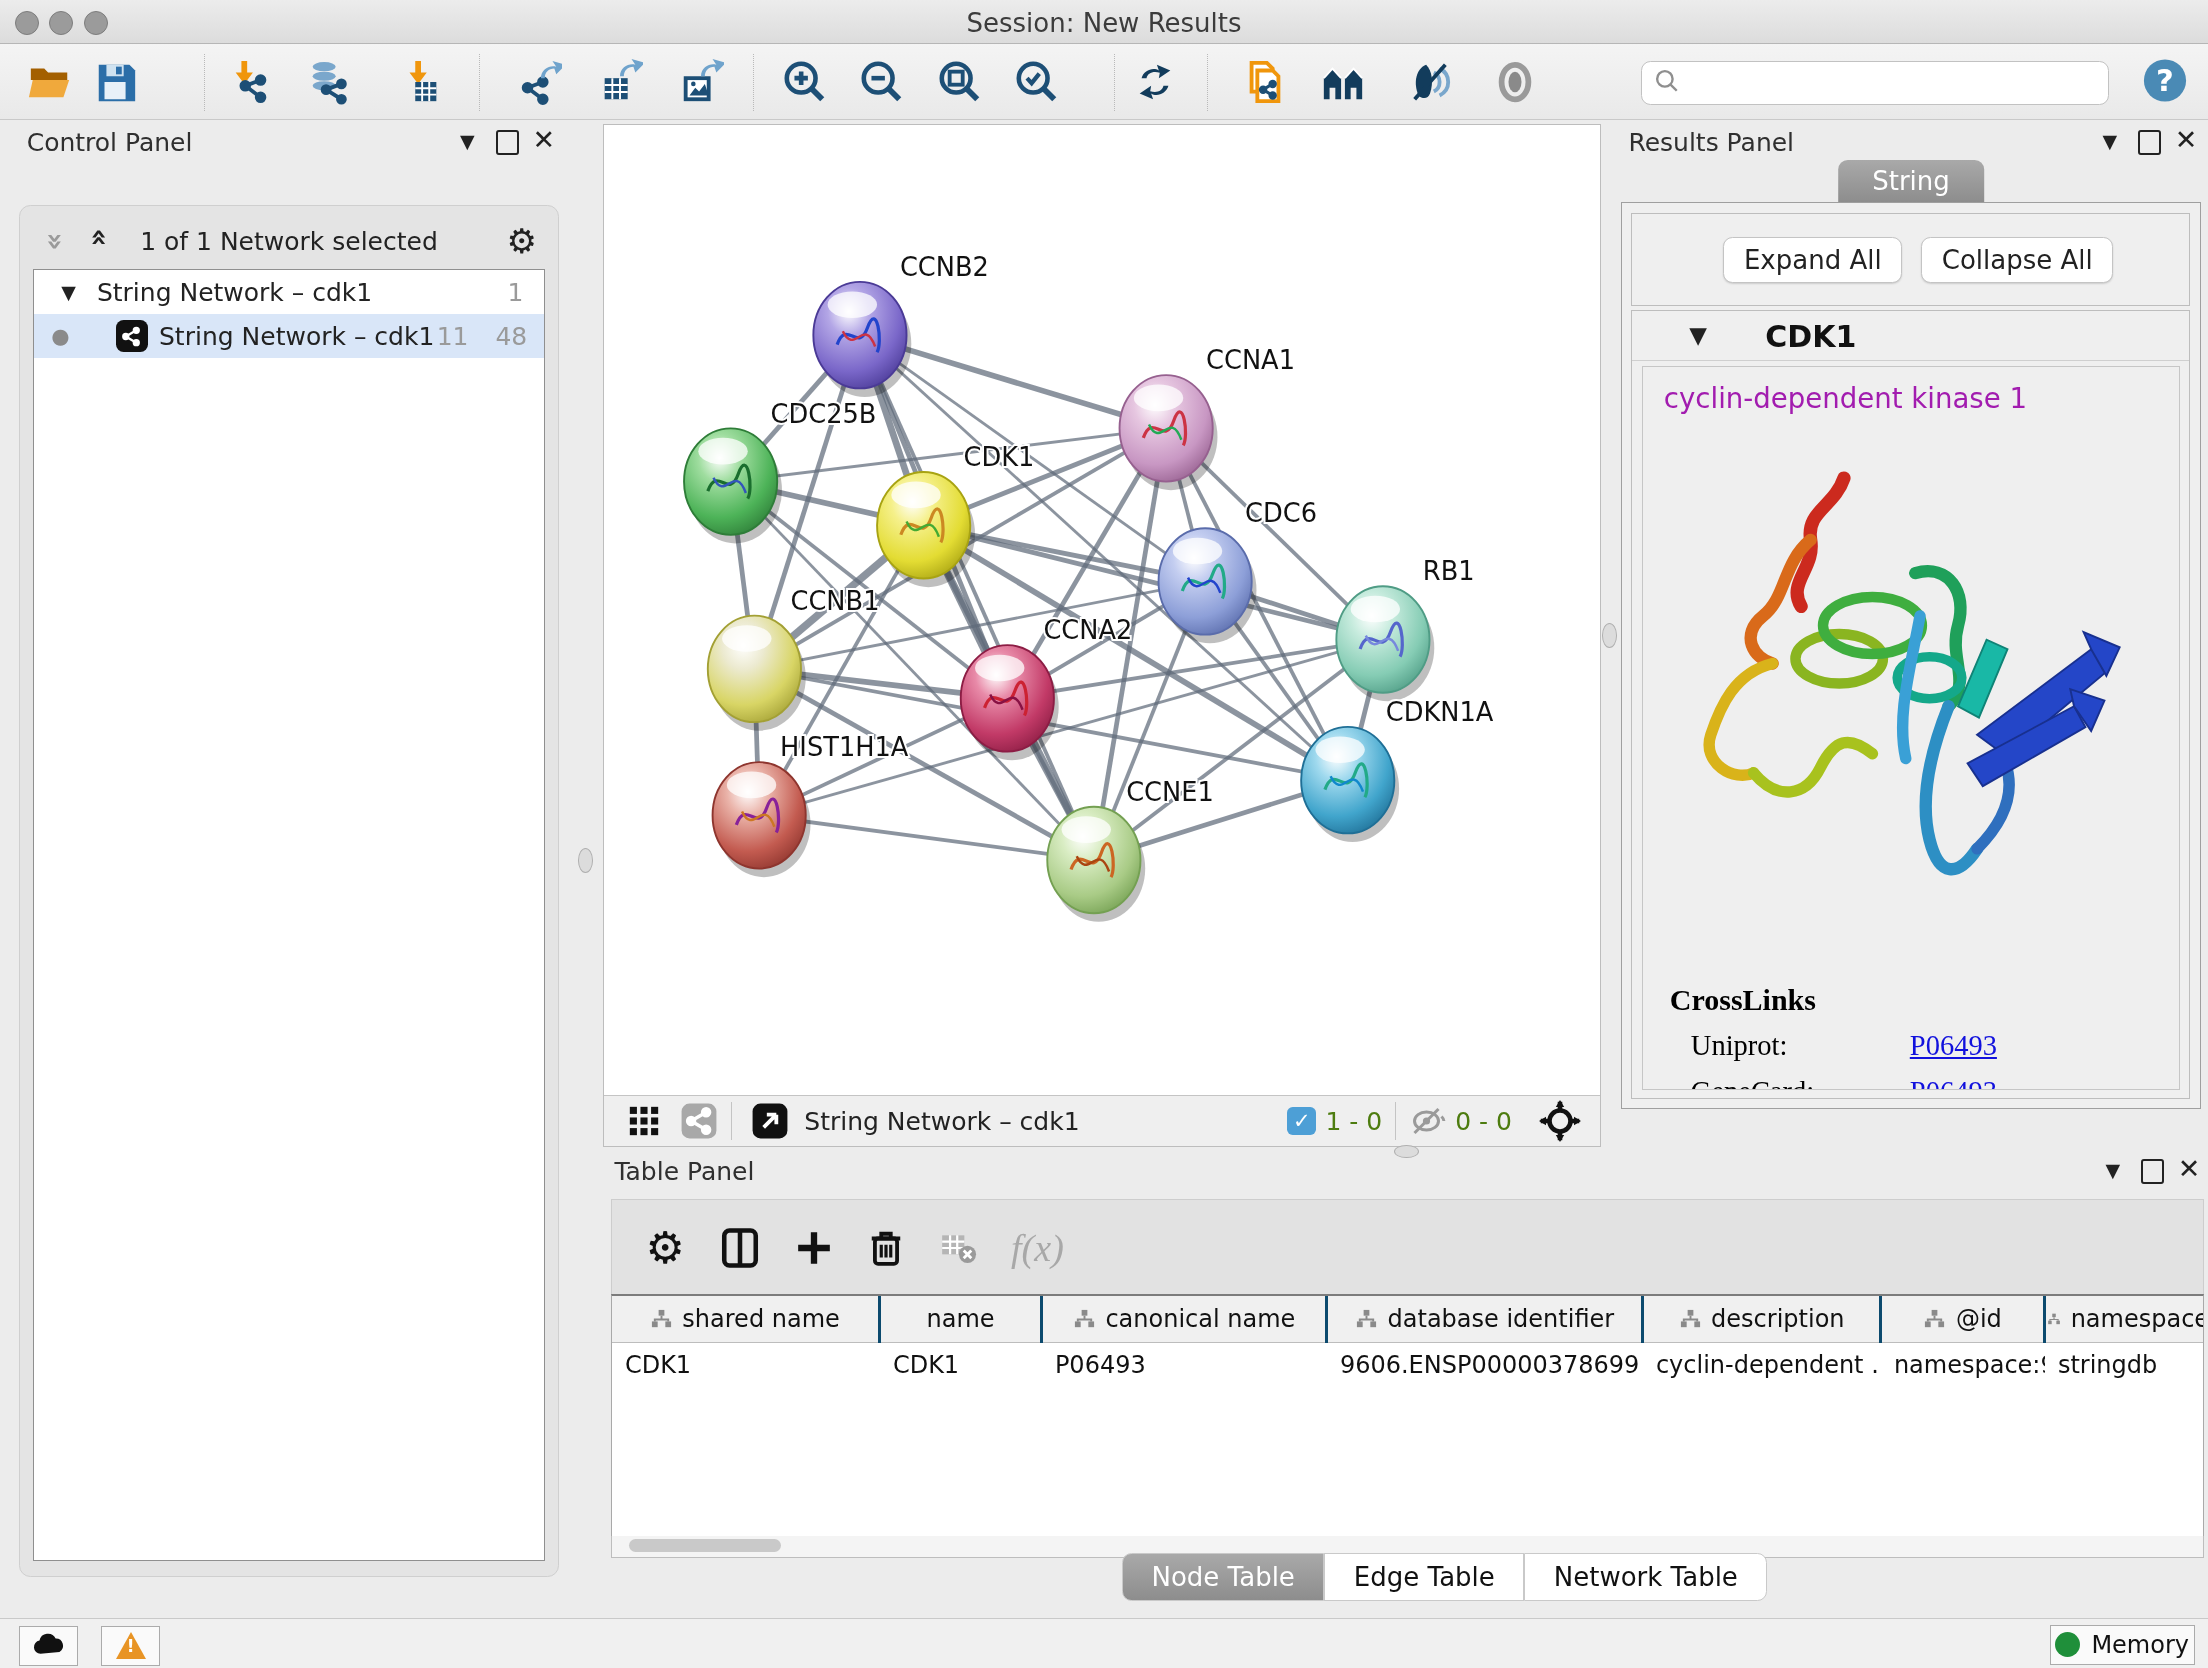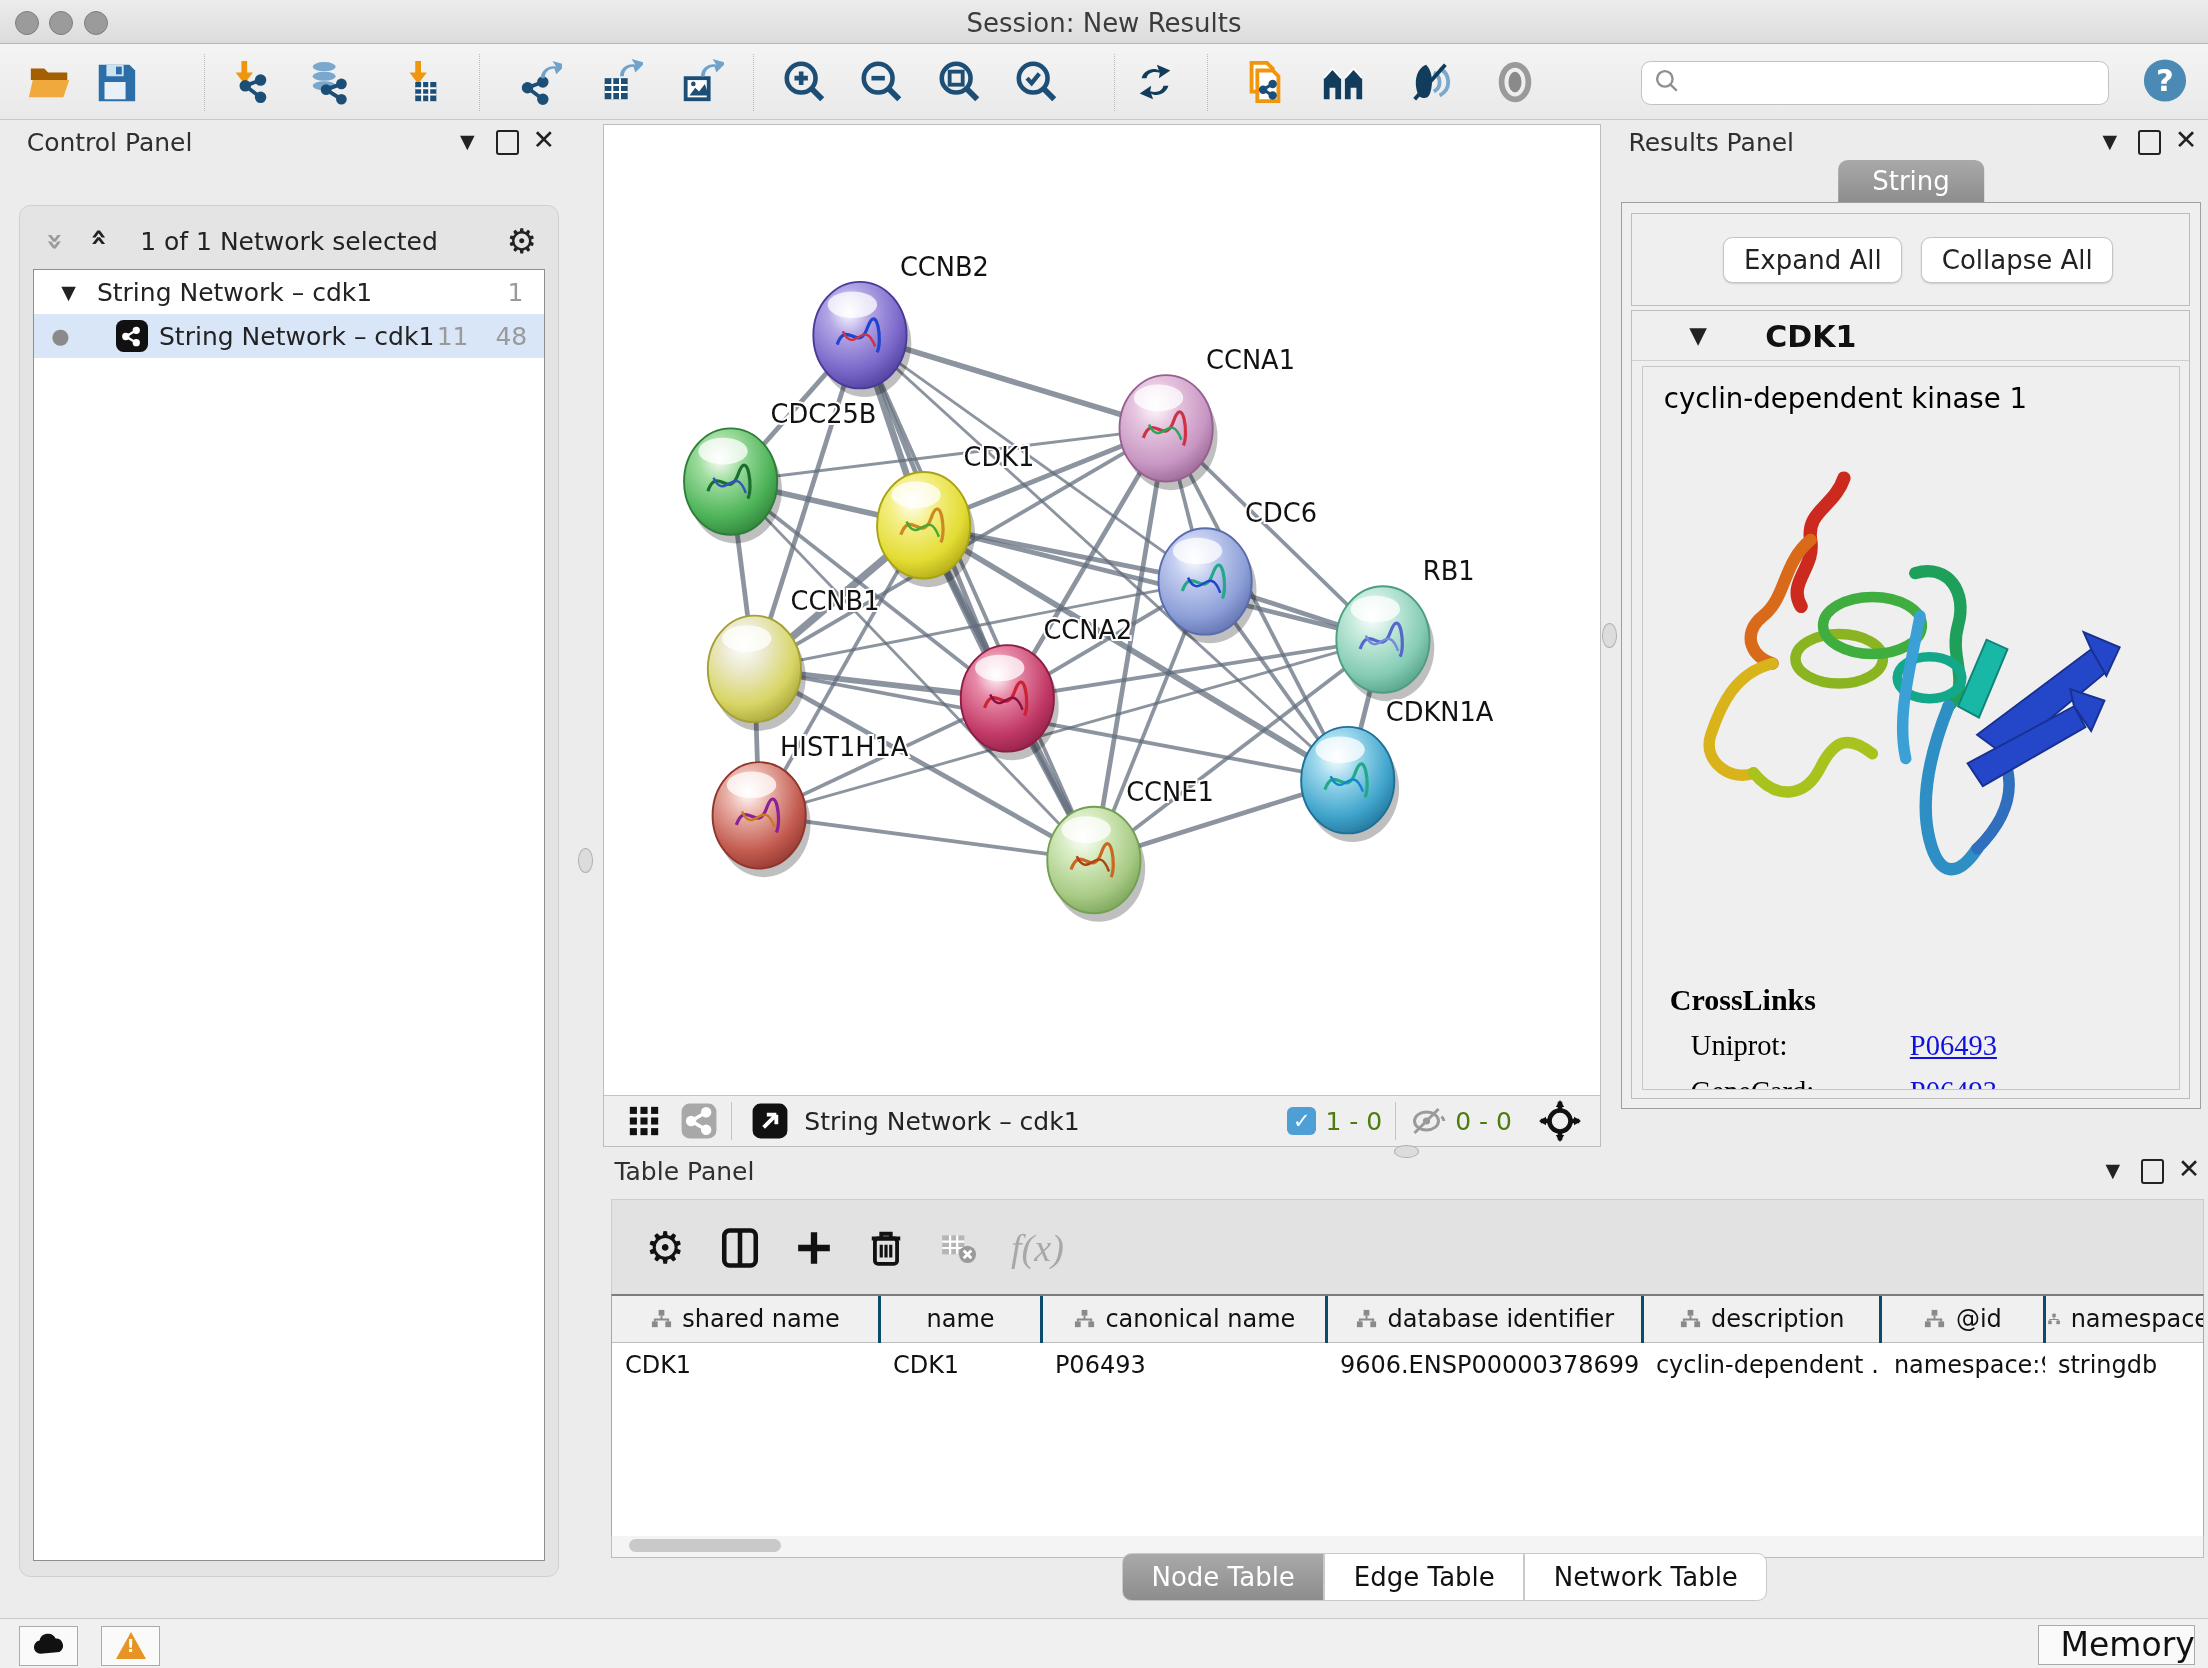--- a/index.html
+++ b/index.html
@@ -77,21 +77,21 @@
     border:1px solid #bdbdbd;}
   .rp-btn{position:absolute;top:23px;height:44px;background:#fff;border:1px solid #c4c4c4;
     border-radius:9.5px;font-size:26px;display:flex;align-items:center;justify-content:center;
     box-shadow:0 1px 1.9px rgba(0,0,0,.15);}
   .rp-section{position:absolute;left:9.5px;top:107px;right:9.5px;bottom:9.5px;border:1px solid #bdbdbd;}
   .rp-sec-head{position:relative;height:49px;border-bottom:1px solid #cfcfcf;}
   .rp-sec-title{position:absolute;left:133px;top:7.6px;font-size:30px;font-weight:bold;color:#111;}
   .rp-sec-arrow{position:absolute;left:57px;top:11.4px;font-size:23px;}
   .rp-inner{position:absolute;left:9.5px;top:55px;right:9.5px;bottom:7.6px;border:1px solid #c6c6c6;
     background:#efefef;overflow:hidden;}
-  .rp-desc{font-size:27.6px;color:#000000;margin:15px 0 0 21px;}
+  .rp-desc{font-size:27.6px;color:#a21caf;margin:15px 0 0 21px;}
   .crosslinks{position:absolute;left:27px;top:616px;font-family:"Liberation Serif",serif;}
   .cl-title{font-size:30px;font-weight:bold;color:#000;}
   .cl-row{display:flex;margin-top:13.3px;font-size:28.5px;}
   .cl-label{width:219px;margin-left:21px;color:#000;}
   .cl-link{color:#1111dd;text-decoration:underline;}
   
   .table-panel{position:absolute;left:603px;top:1155px;width:1605px;height:462px;}
   .tp-toolbar{position:absolute;left:7.6px;top:44px;right:3.8px;height:95px;background:#e2e2e2;
     border:1px solid #cdcdcd;display:flex;align-items:center;}
   .tp-icon{margin-left:34px;display:flex;align-items:center;justify-content:center;}
@@ -112,21 +112,21 @@
     display:flex;align-items:center;color:#111;}
   .tp-tab.sel{background:linear-gradient(#a9a9a9,#8d8d8d);color:#fff;border-radius:9.5px 0 0 9.5px;}
   .tp-tab:last-child{border-radius:0 9.5px 9.5px 0;}
   
   .statusbar{position:absolute;left:0;top:1618px;width:2208px;height:50px;
     background:#f0f0f0;border-top:1px solid #c9c9c9;}
   .sb-btn{position:absolute;top:6.7px;width:57px;height:38px;background:#fafafa;
     border:1.9px solid #ababab;display:flex;align-items:center;justify-content:center;}
   .memory-btn{position:absolute;right:13.3px;top:5.7px;width:143px;height:38px;background:#fafafa;
     border:1.9px solid #ababab;display:flex;align-items:center;justify-content:center;gap:11px;
-    font-size:33px;color:#111;padding-left:12px;}
+    font-size:24px;color:#111;}
   .mem-dot{width:25px;height:25px;border-radius:50%;background:#1f8f3a;}
   .warn-tri{width:0;height:0;border-left:15px solid transparent;border-right:15px solid transparent;
     border-bottom:27px solid #e89425;position:relative;}
   .warn-tri:after{content:"!";position:absolute;left:-3.8px;top:3.8px;color:#fff;font-size:17px;font-weight:bold;}
 </style>
 </head>
 <body>
 
 <div class="titlebar">
   <div class="traffic" style="left:15px"></div>

